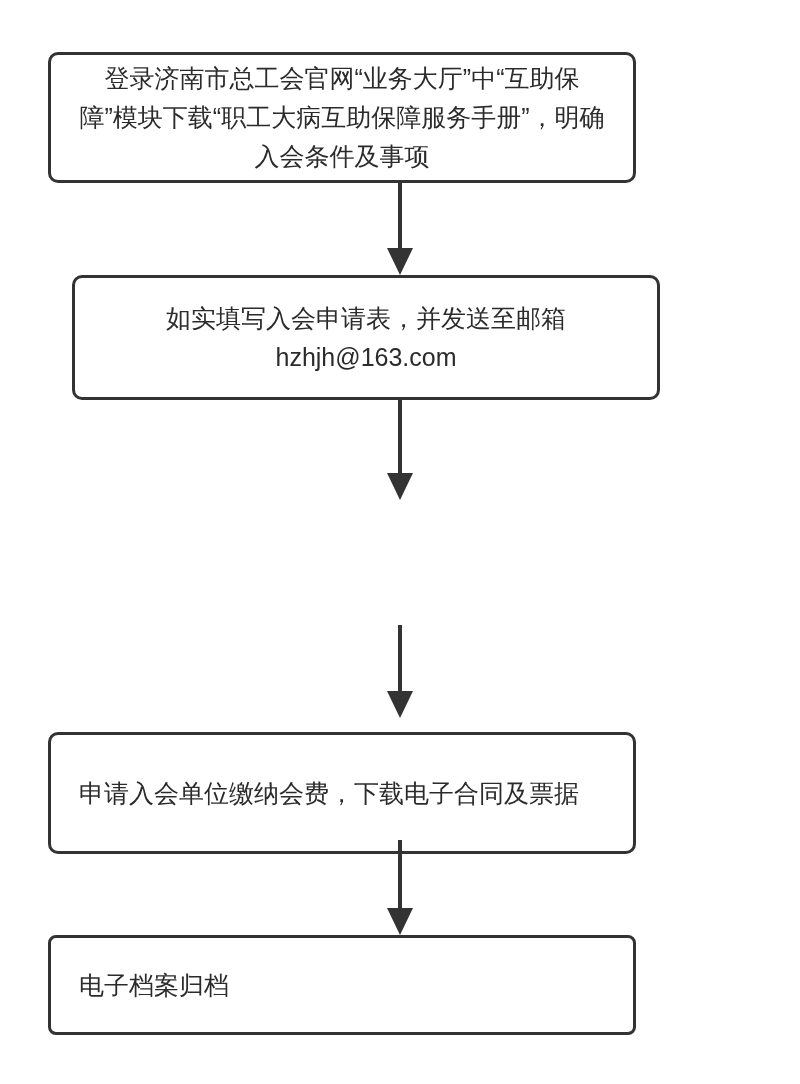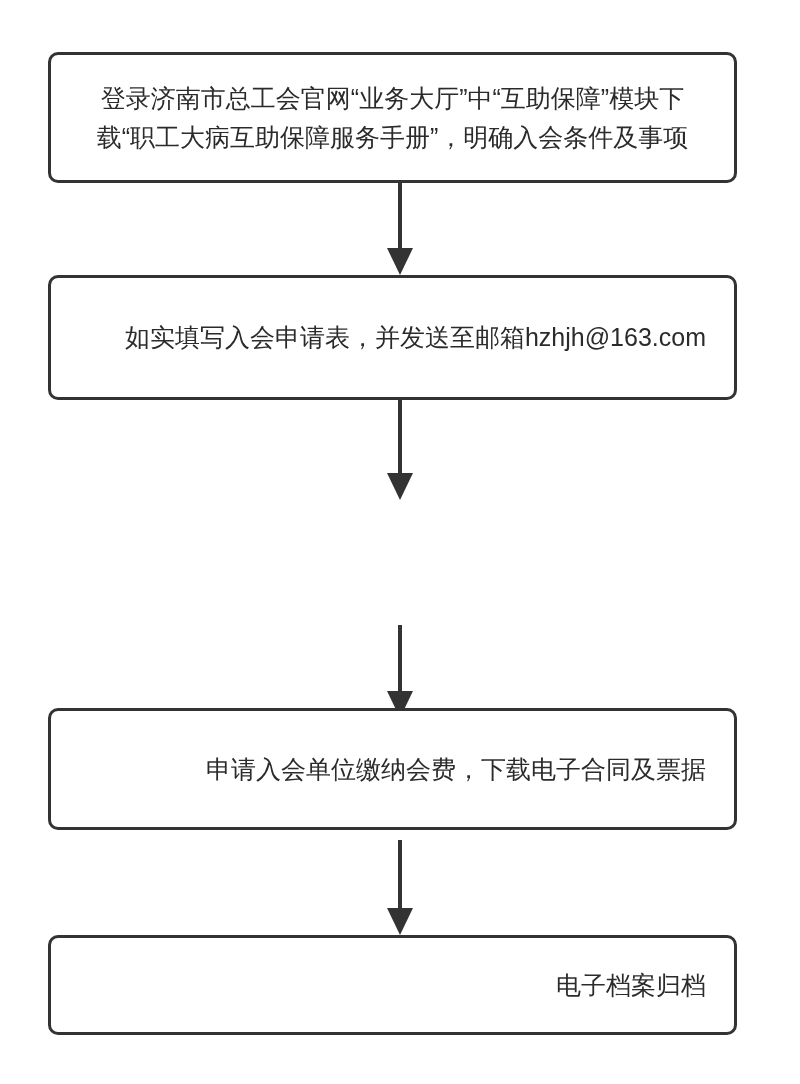--- a/index.html
+++ b/index.html
@@ -11,39 +11,39 @@
     position: relative;
     width: 800px;
     height: 1084px;
     background: #ffffff;
     font-family: "Liberation Sans", "DejaVu Sans", sans-serif;
     overflow: hidden;
   }
   .flow-box {
     position: absolute;
     left: 48px;
-    width: 689px;
+    width: 588px;
     box-sizing: border-box;
     border: 3px solid var(--line-color, #333333);
     border-radius: 10px;
     background: #ffffff;
     display: flex;
     align-items: center;
-    justify-content: flex-end;
+    justify-content: flex-start;
     text-align: center;
     color: var(--text-color, #2b2b2b);
     font-size: 25px;
     line-height: 1.55;
     padding: 24px 28px;
   }
   .box-1 { top: 52px;  height: 131px; }
-  .box-2 { top: 275px; height: 125px; }
+  .box-2 { top: 275px; height: 125px; margin-left: 24px; }
   .box-3 { top: 500px; height: 125px; }
-  .box-4 { top: 708px; height: 122px; }
-  .box-5 { top: 935px; height: 100px; }
+  .box-4 { top: 732px; height: 122px; }
+  .box-5 { top: 935px; height: 100px; border-radius: 8px; }
 
   .flow-arrow {
     position: absolute;
     left: 0;
     width: 800px;
     pointer-events: none;
   }
   .flow-arrow .shaft {
     position: absolute;
     left: 398px;

